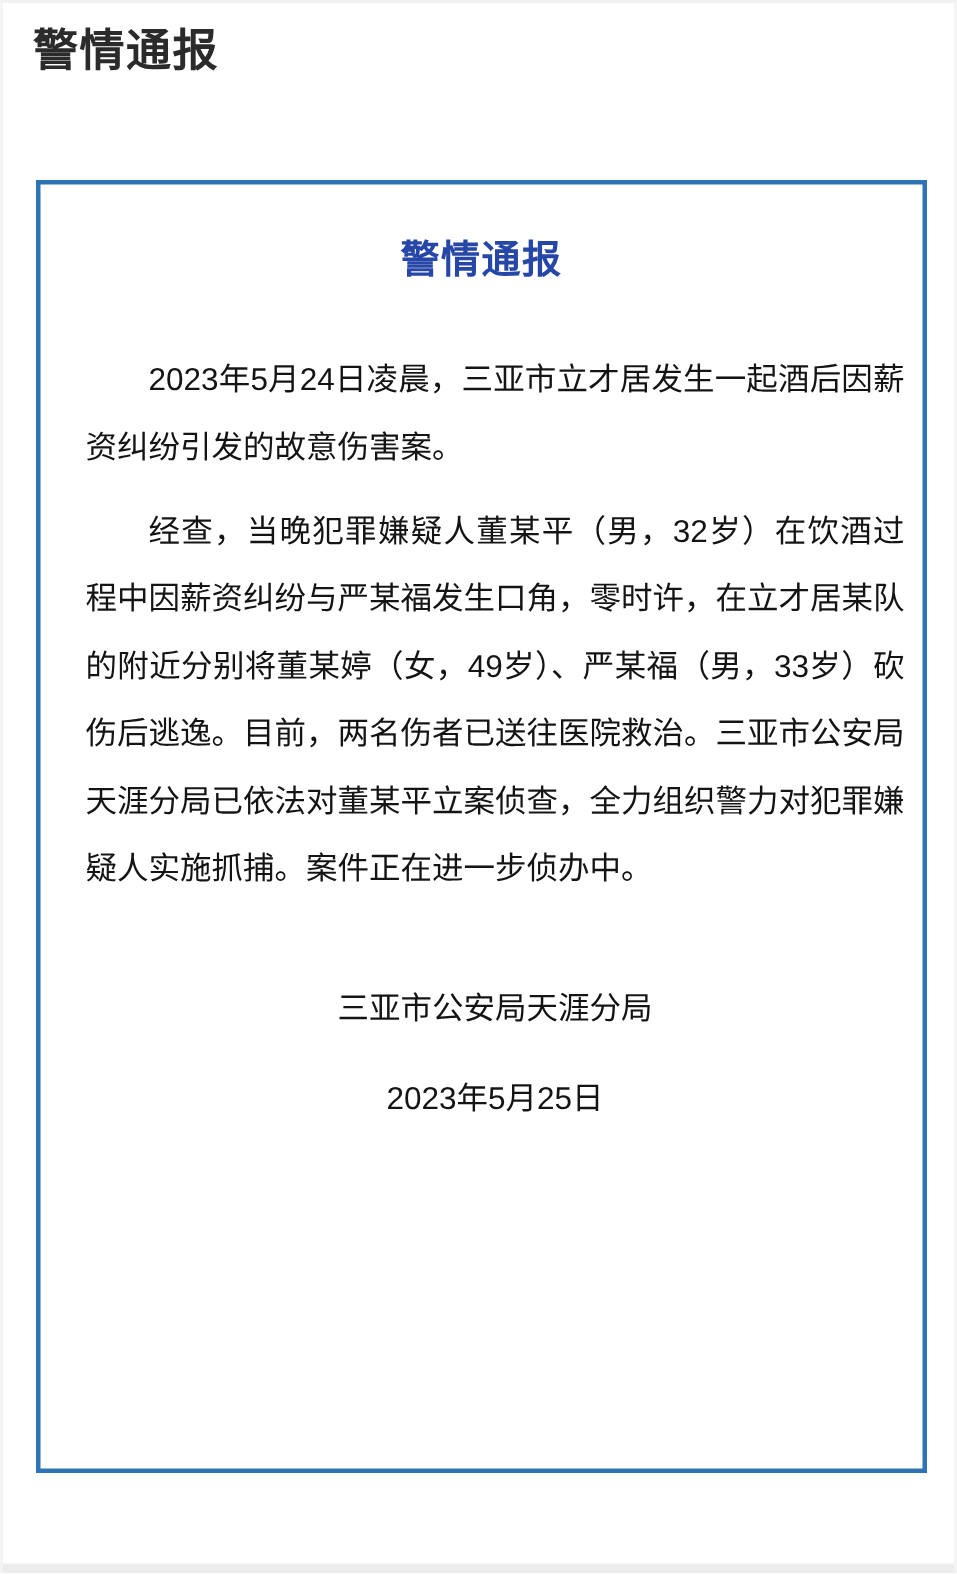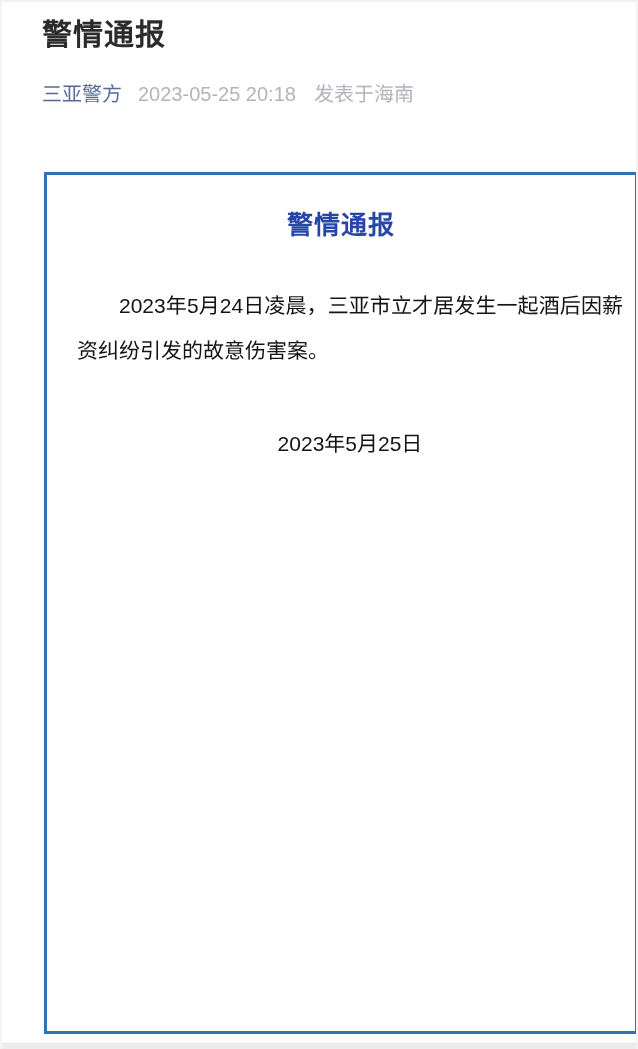--- a/index.html
+++ b/index.html
@@ -10,21 +10,20 @@
   }
   .page {
     position: relative;
     width: 638px;
     height: 1049px;
     background: #ffffff;
     border-left: 2px solid #f4f4f4;
     border-right: 2px solid #f4f4f4;
     border-top: 2px solid #f1f1f1;
     overflow: hidden;
-    padding-left: 20px;
   }
   
   .header { padding: 12px 20px 0 20px; }
   .page-title {
     font-size: 30px;
     font-weight: 600;
     color: #2b2b2b;
     line-height: 42px;
     letter-spacing: 1px;
   }
@@ -87,33 +86,30 @@
     border-top: 1px solid #f5f5f5;
   }
 </style>
 </head>
 <body>
 
 <div class="page">
 
   <div class="header">
     <h1 class="page-title">警情通报</h1>
-    <div class="byline">
-      <span class="author">三亚警方</span>
-      <span class="timestamp">2023-05-25 20:18</span>
-      <span class="location">发表于海南</span>
-    </div>
   </div>
 
   <div class="notice-box">
     <div class="notice-title">警情通报</div>
 
     <div class="notice-body">
       <p>2023年5月24日凌晨，三亚市立才居发生一起酒后因薪资纠纷引发的故意伤害案。</p>
+      <p>经查，当晚犯罪嫌疑人董某平（男，32岁）在饮酒过程中因薪资纠纷与严某福发生口角，零时许，在立才居某队的附近分别将董某婷（女，49岁）、严某福（男，33岁）砍伤后逃逸。目前，两名伤者已送往医院救治。三亚市公安局天涯分局已依法对董某平立案侦查，全力组织警力对犯罪嫌疑人实施抓捕。案件正在进一步侦办中。</p>
 
       <div class="signature-block">
+        <p class="sig-name">三亚市公安局天涯分局</p>
         <p class="sig-date">2023年5月25日</p>
       </div>
     </div>
   </div>
 
   <div class="footer-strip"></div>
 </div>
 
 </body></html>

